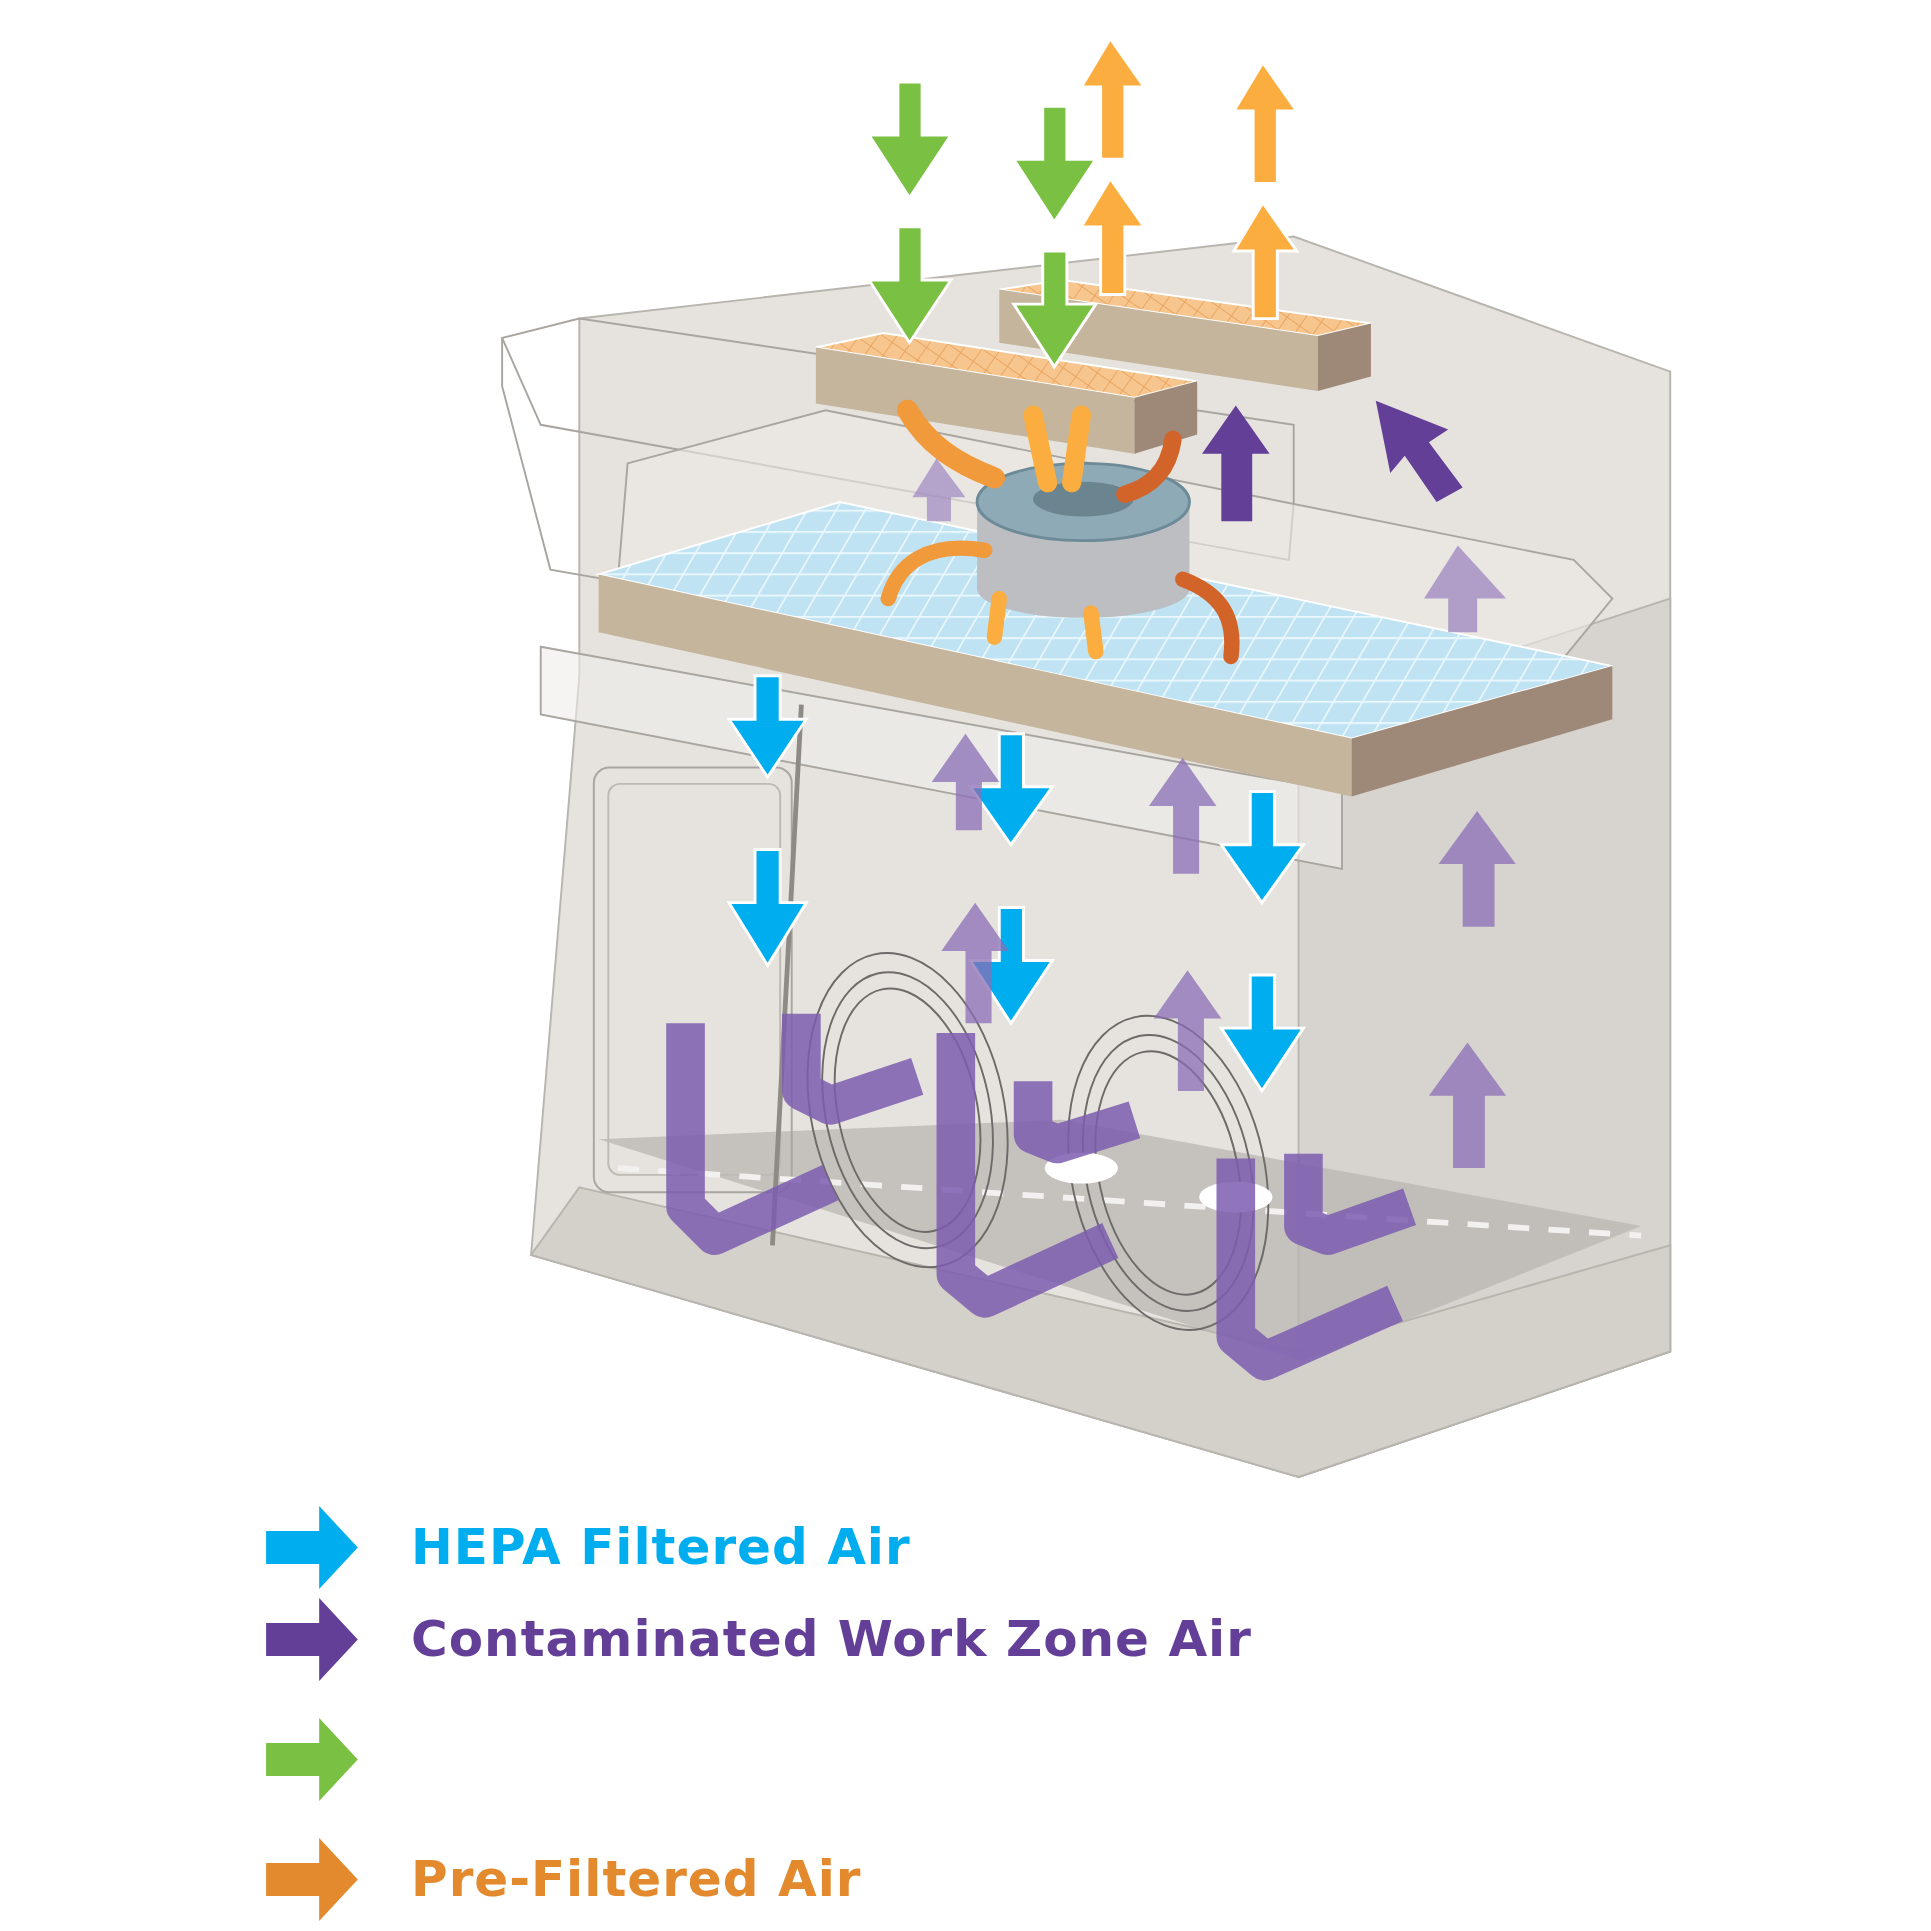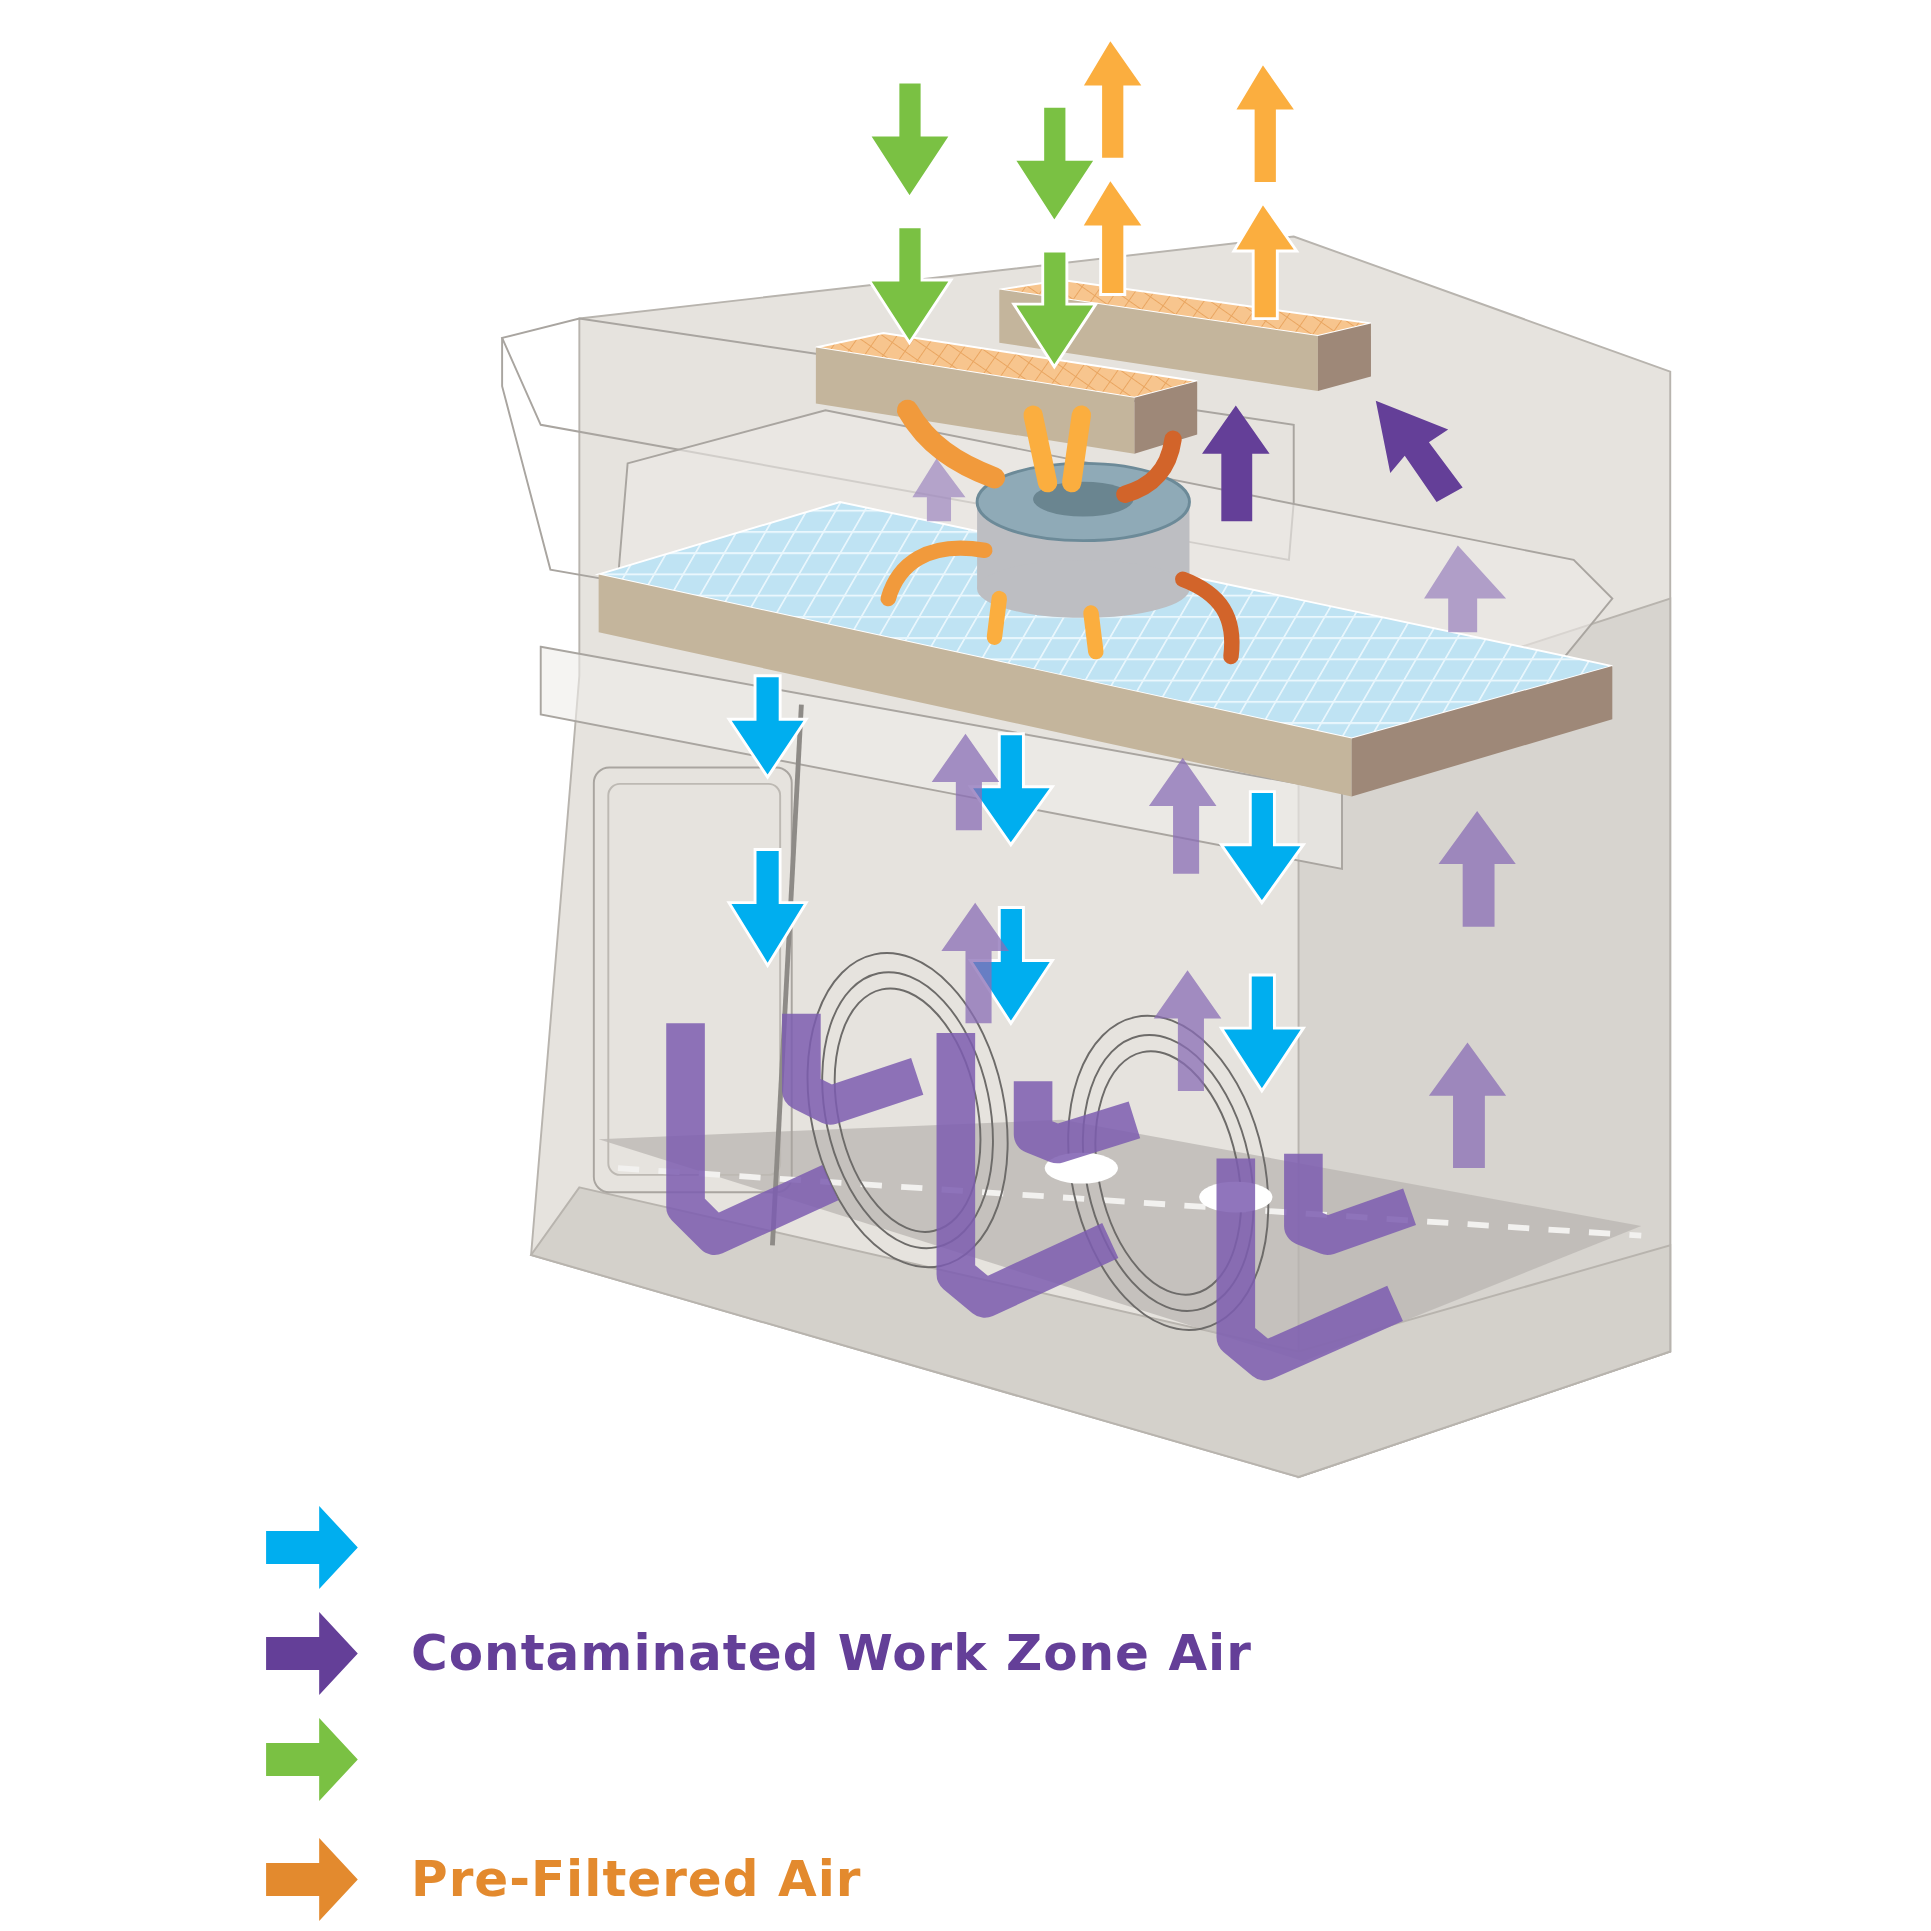--- a/index.html
+++ b/index.html
@@ -142,22 +142,23 @@
     <path d="M1070 1120 L1070 1175 L1095 1185 L1175 1160"></path>
     <path d="M1350 1195 L1350 1270 L1375 1280 L1460 1250"></path>
   </g>
 </svg>
 
 <div class="legend">
   <div class="legend-item" style="top:0px;">
     <svg class="legend-arrow" viewBox="0 0 120 86">
       <polygon points="0,26 55,26 55,0 95,43 55,86 55,60 0,60" fill="#00AEEF"></polygon>
     </svg>
+    <span class="legend-label" style="color:#00AEEF;">HEPA Filtered Air</span>
   </div>
-  <div class="legend-item" style="top:106px;">
+  <div class="legend-item" style="top:92px;">
     <svg class="legend-arrow" viewBox="0 0 120 86">
       <polygon points="0,26 55,26 55,0 95,43 55,86 55,60 0,60" fill="#643F98"></polygon>
     </svg>
     <span class="legend-label" style="color:#643F98;">Contaminated Work Zone Air</span>
   </div>
   <div class="legend-item" style="top:212px;">
     <svg class="legend-arrow" viewBox="0 0 120 86">
       <polygon points="0,26 55,26 55,0 95,43 55,86 55,60 0,60" fill="#7AC143"></polygon>
     </svg>
   </div>

